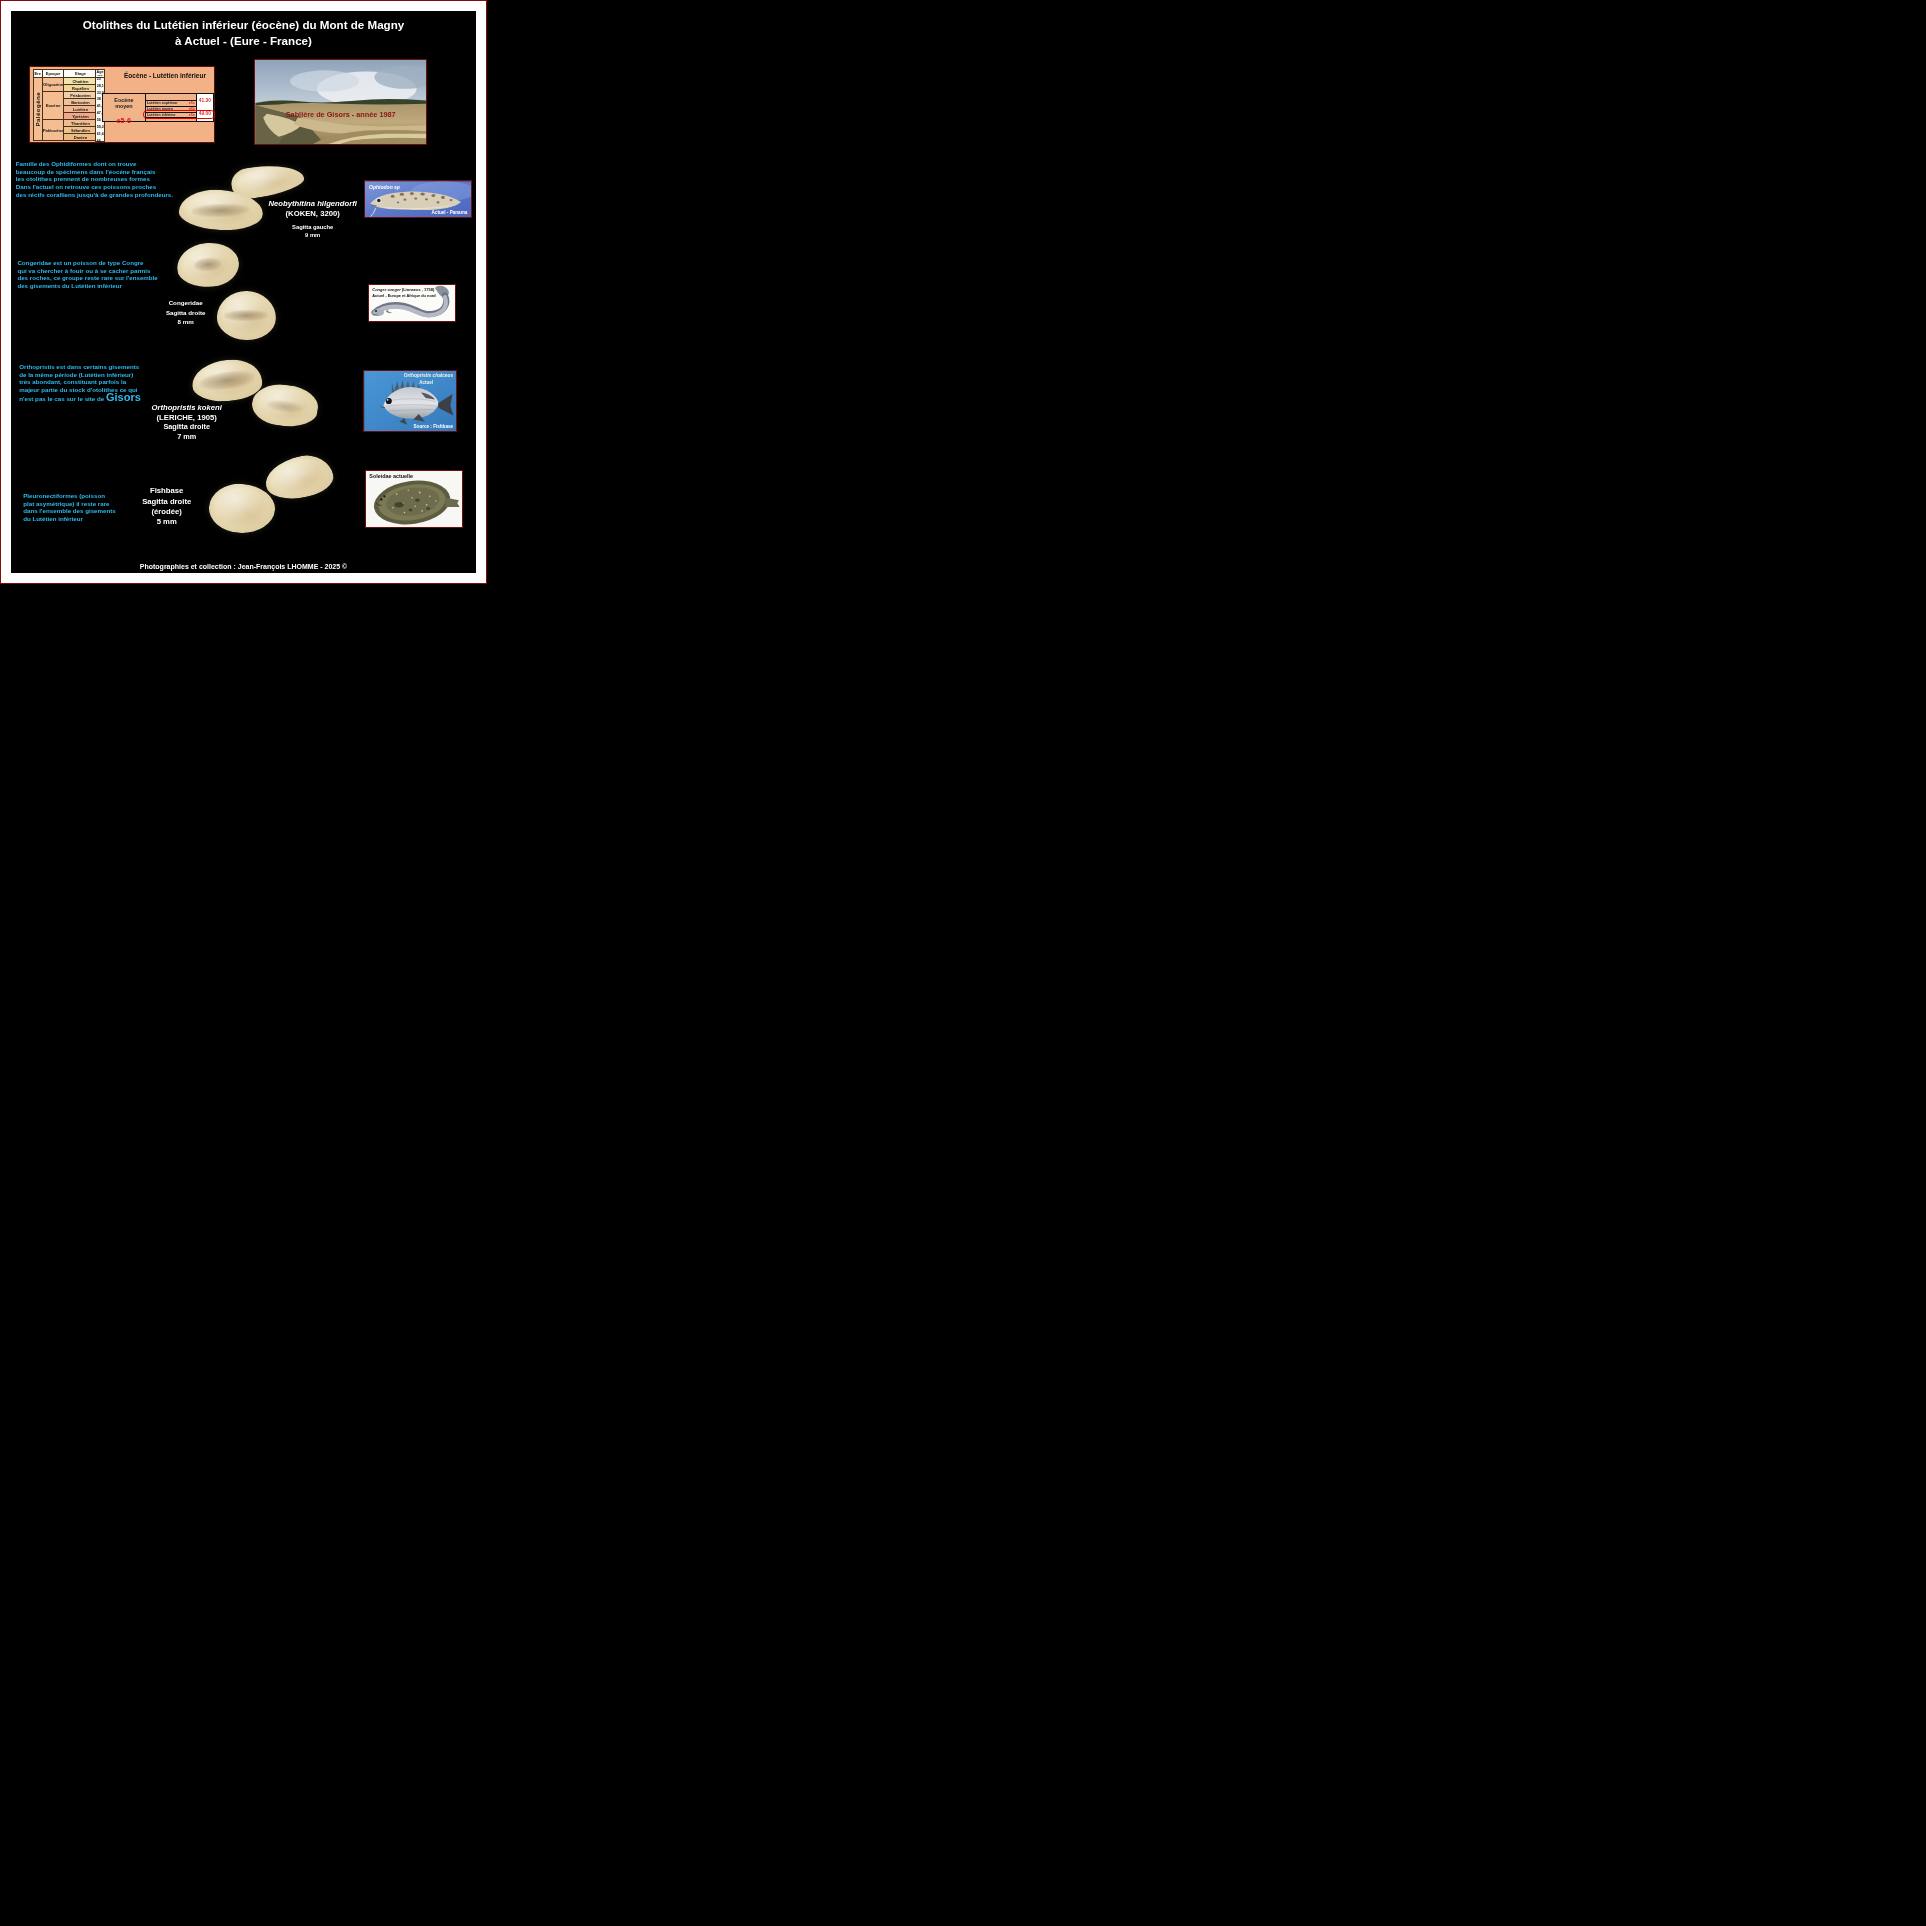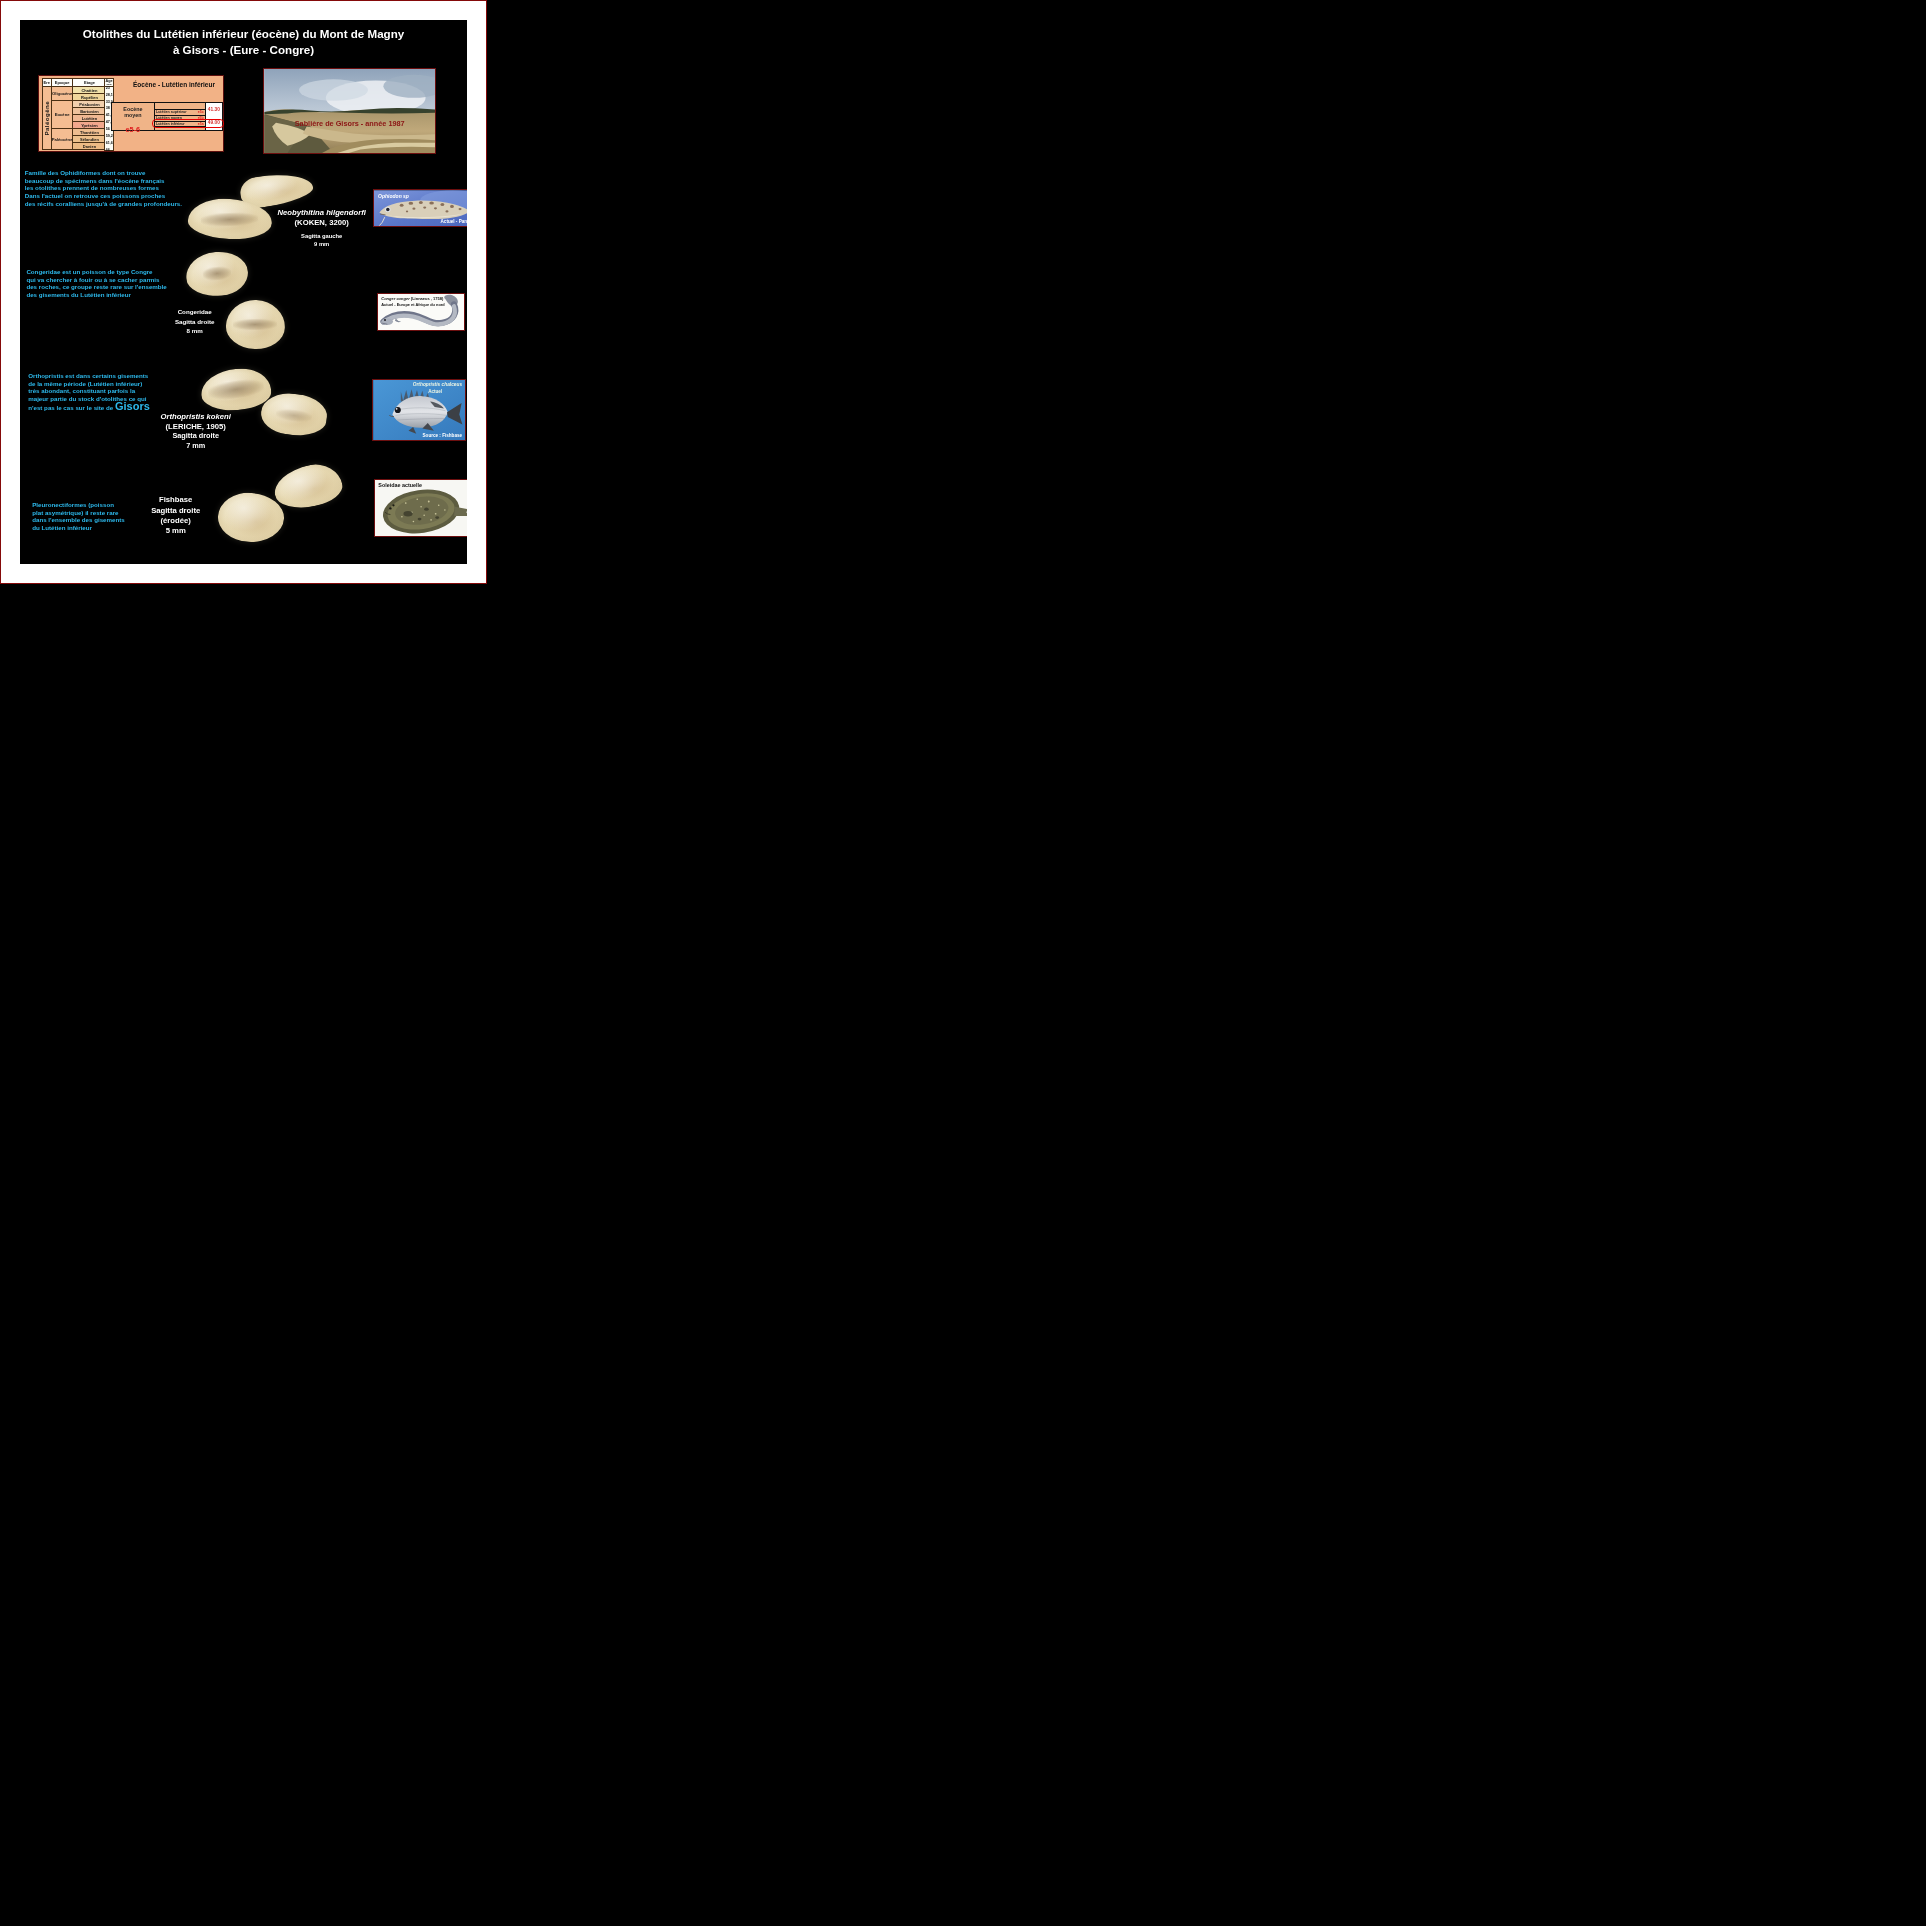--- a/index.html
+++ b/index.html
@@ -1,18 +1,18 @@
 <!DOCTYPE html>
 <html style="font-size:6.2px"><head>
 <meta charset="utf-8">
 <style>
   html,body{margin:0;padding:0;background:#000;}
   *{box-sizing:border-box;}
   .poster{position:relative;width:487px;height:584px;background:#850a0a;padding:1.2px;font-family:"Liberation Sans",sans-serif;}
-  .white-line{width:100%;height:100%;background:#ffffff;padding:19px;}
+  .white-line{width:100%;height:100%;background:#ffffff;padding:10px;}
   .canvas{position:relative;width:100%;height:100%;background:#000;overflow:hidden;}
 
   .abs{position:absolute;}
   .title{position:absolute;top:6.2px;left:0;width:100%;text-align:center;color:#fff;font-weight:bold;font-size:11.6px;line-height:15.4px;}
 
   
   .chart{position:absolute;left:17.7px;top:55px;width:186px;height:77px;background:#f2b286;border:0.8px solid #5d100e;}
   table.strat{position:absolute;left:2.7px;top:2.3px;border-collapse:collapse;}
   table.strat th,table.strat td{border:0.4px solid #4a3014;color:#151515;font-weight:bold;text-align:center;padding:0;}
   table.strat th{background:#fdfdfa;font-size:4px;height:8px;}
@@ -76,21 +76,21 @@
 </style>
 </head>
 <body>
 
 <div class="poster">
  <div class="white-line">
   <div class="canvas">
 
     <div class="title">
       <div>Otolithes du Lutétien inférieur (éocène) du Mont de Magny</div>
-      <div>à Gisors - (Eure - Congre)</div>
+      <div>à Actuel - (Eure - France)</div>
     </div>
 
     <div class="chart">
       <table class="strat">
         <tbody>
               <tr>
           <th>Ere</th>
           <th>Epoque</th>
           <th>Etage</th>
         </tr>

